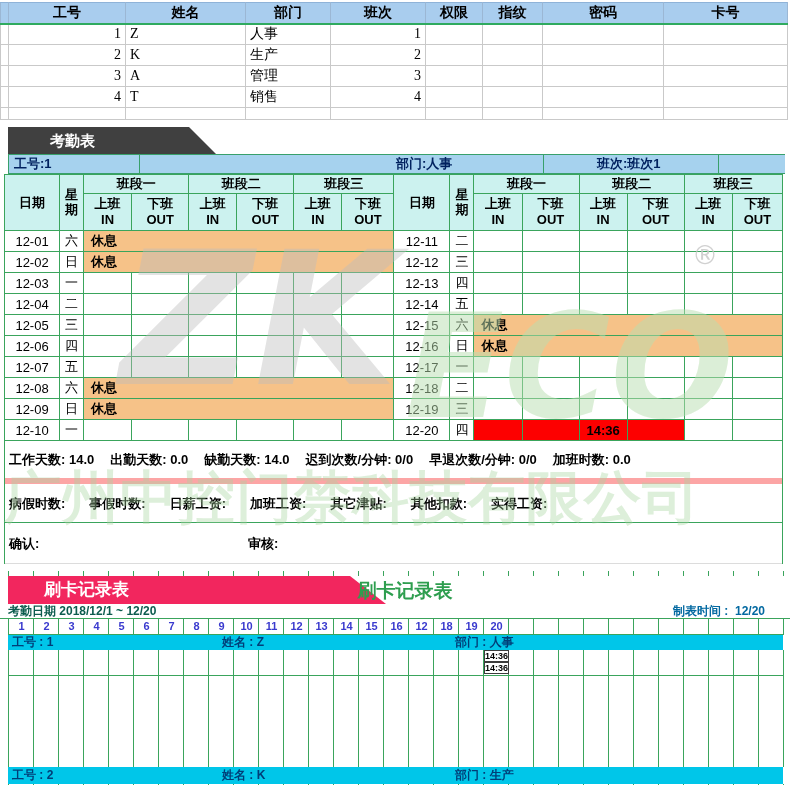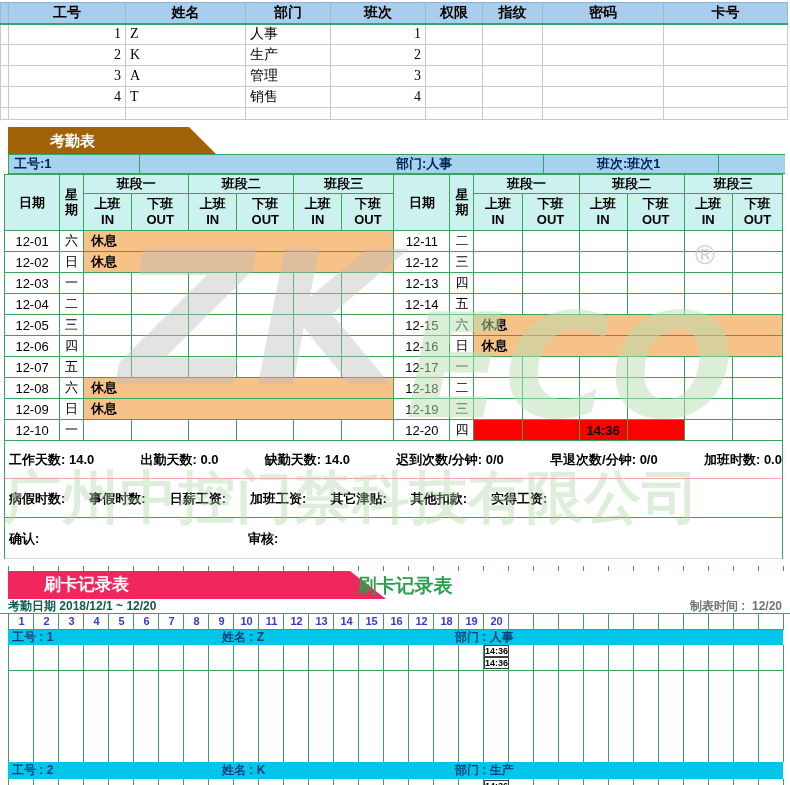--- a/index.html
+++ b/index.html
@@ -9,21 +9,21 @@
   
   table.emp{border-collapse:collapse;table-layout:fixed;width:787px;margin-top:2px;font-family:Liberation Serif, serif;}
   .emp th,.emp td{border:1px solid #c9c9c9;height:21px;font-size:14px;padding:0 4px;overflow:hidden;white-space:nowrap;box-sizing:border-box;}
   .emp th{background:#a9cdee;font-weight:bold;color:#000;border-top:1px solid #8fb3d8;border-bottom:2px solid #2faa5f;border-left-color:#9bb7d4;border-right-color:#9bb7d4;}
   .emp td{background:#fff;text-align:left;}
   .emp td.num{text-align:right;}
   .emp tr.empty td{height:12px;}
 
   
   .kb-row{height:34px;position:relative;}
-  .kaoqin-banner{position:absolute;left:8px;top:7px;width:208px;height:27px;background:#a16207;
+  .kaoqin-banner{position:absolute;left:8px;top:7px;width:208px;height:27px;background:#404040;
     clip-path:polygon(0 0,calc(100% - 27px) 0,100% 100%,0 100%);
     color:#fff;font-weight:bold;font-size:15px;line-height:27px;padding-left:42px;box-sizing:border-box;}
 
   
   .info-row{display:flex;margin-left:8px;width:777px;height:18px;background:#a6d2ee;
     border-top:1px solid #38a06b;border-bottom:1px solid #38a06b;box-sizing:content-box;gap:48px;}
   .info-cell{border-right:1px solid #38a06b;font-weight:bold;font-size:13px;color:#00215f;line-height:17px;
     padding-left:5px;box-sizing:border-box;overflow:hidden;white-space:nowrap;}
   .info-cell:first-child{border-left:1px solid #38a06b;}
   .ic1{width:132px;}.ic2{width:155px;margin-top:40px;}.ic3{width:153px;}.ic4{width:127px;}.ic5{width:210px;}
@@ -34,38 +34,38 @@
   .att thead td{background:#ccf2ef;font-weight:bold;}
   .att tr.h1 td{height:17px;}
   .att tr.h2 td{height:37px;line-height:1.25;}
   .att td.wh{white-space:normal;line-height:1.15;padding:4px 3px;}
   .att td.rest{background:#f6c288;text-align:left;padding-left:7px;font-weight:bold;}
   .att td.red{background:#fd0000;font-weight:bold;}
 
   
   .summary{margin-left:4px;width:779px;border-left:1px solid #3aa45c;border-right:1px solid #3aa45c;box-sizing:border-box;}
   .srow{font-weight:bold;font-size:13px;color:#000;}
-  .s1{height:37px;border-bottom:1px solid #fca5a5;display:flex;align-items:center;padding-left:4px;justify-content:space-between;}
+  .s1{height:37px;border-bottom:6px solid #fca5a5;display:flex;align-items:center;gap:16px;padding-left:4px;}
   .s2{height:39px;border-bottom:1px solid #3aa45c;display:flex;align-items:flex-end;gap:24px;padding:0 0 9px 4px;box-sizing:border-box;text-align:right;}
   .s3{height:41px;padding-top:12px;padding-left:4px;box-sizing:border-box;border-bottom:1px solid #dcdcdc;}
   .s3 .review{margin-left:205px;}
 
   
   .record{margin-top:7px;position:relative;}
   .vl{margin-left:8px;width:775px;border-left:1px solid #3aa45c;
     background-image:repeating-linear-gradient(90deg,transparent 0,transparent 24px,#3aa45c 24px,#3aa45c 25px);}
   .rec-strip{height:5px;}
   .rec-bannerrow{height:28px;position:relative;background:#fff;}
   .rec-banner{position:absolute;left:8px;top:0;width:378px;height:28px;background:#f2265e;
     clip-path:polygon(0 0,calc(100% - 36px) 0,100% 100%,0 100%);
     color:#fff;font-weight:bold;font-size:17px;line-height:28px;padding-left:36px;box-sizing:border-box;}
   .rec-title{position:absolute;left:300px;width:210px;text-align:center;top:2px;color:#2e9e4f;font-size:19px;font-weight:bold;}
   .rec-meta{height:14px;border-bottom:1px solid #3aa45c;position:relative;font-size:12px;line-height:14px;}
   .meta-left{position:absolute;left:8px;top:0;color:#0c5c4e;font-weight:bold;}
-  .meta-right{position:absolute;right:8px;top:0;color:#737373;font-weight:bold;}
+  .meta-right{position:absolute;right:25px;top:0;color:#0369a1;font-weight:bold;}
   .rec-numbers{height:15px;border-bottom:1px solid #3aa45c;line-height:15px;font-size:11px;font-weight:bold;color:#3a3ace;display:flex;}
   .rn{display:inline-block;width:25px;text-align:center;flex:none;}
   .rec-band{height:15px;background:#00c6e9;position:relative;font-size:12px;font-weight:bold;color:#003e78;line-height:15px;margin-left:8px;width:775px;}
   .rec-band.b2{height:17px;line-height:17px;}
   .band-item{position:absolute;top:0;white-space:nowrap;text-align:center;}
   .bi1{left:4px;}.bi2{left:214px;}.bi3{left:447px;}
   .rec-timerow{height:25px;border-bottom:1px solid #3aa45c;position:relative;}
   .time-box{position:absolute;left:475px;width:25px;height:12px;box-sizing:border-box;border:1px solid #3c3c3c;background:#fff;
     font-size:9px;line-height:10px;text-align:center;font-weight:bold;color:#000;}
   .rec-tall{height:91px;}

